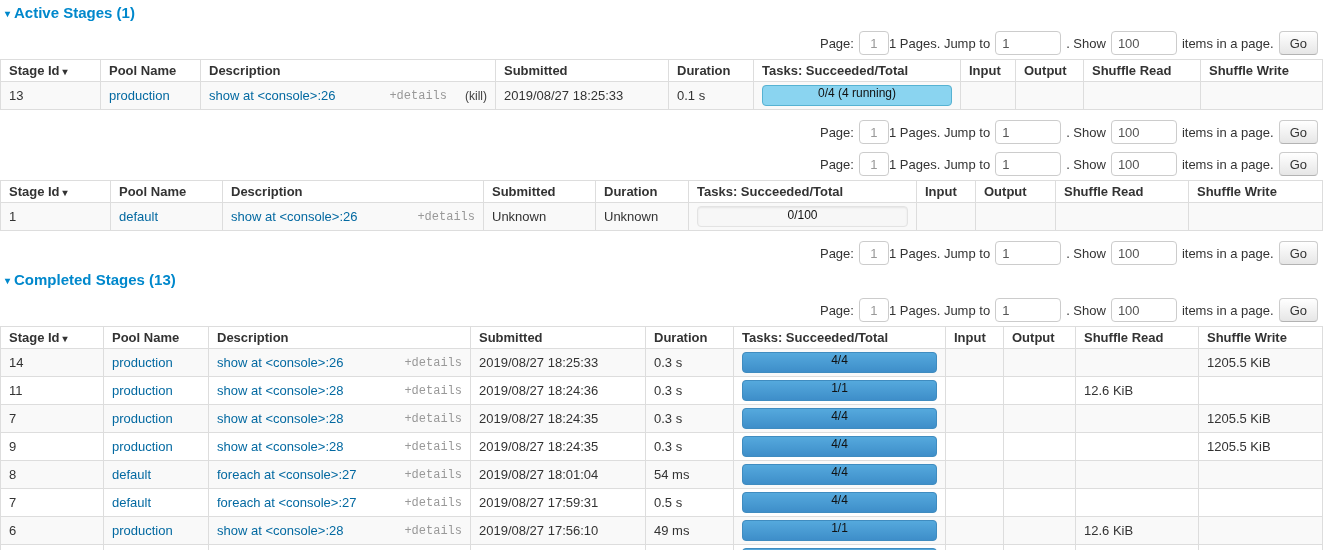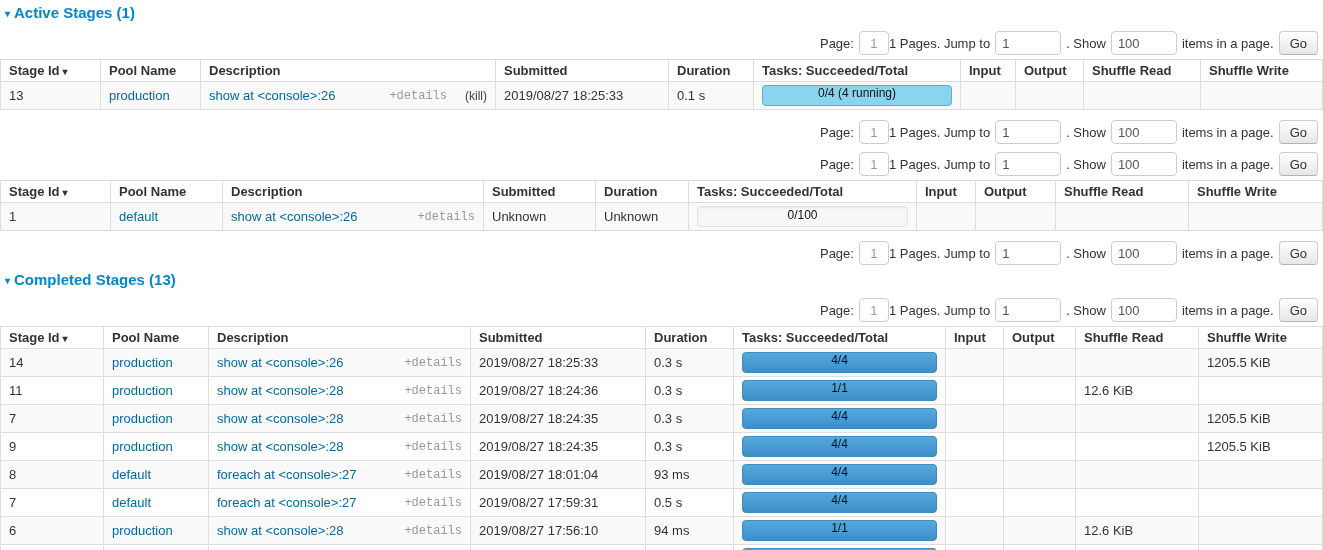--- a/index.html
+++ b/index.html
@@ -380,21 +380,21 @@
         <tr>
           <td>8</td>
           <td><a class="tbl-link">default</a></td>
           <td>
             <div class="desc-inner">
               <a class="tbl-link">foreach at &lt;console&gt;:27</a>
               <span class="details-label">+details</span>
             </div>
           </td>
           <td>2019/08/27 18:01:04</td>
-          <td>93 ms</td>
+          <td>54 ms</td>
           <td>
             <div class="progress">
               <div class="bar done" style="width: 100%;"></div>
               <span class="plabel">4/4</span>
             </div>
           </td>
           <td></td>
           <td></td>
           <td></td>
           <td></td>
@@ -424,21 +424,21 @@
         <tr>
           <td>6</td>
           <td><a class="tbl-link">production</a></td>
           <td>
             <div class="desc-inner">
               <a class="tbl-link">show at &lt;console&gt;:28</a>
               <span class="details-label">+details</span>
             </div>
           </td>
           <td>2019/08/27 17:56:10</td>
-          <td>94 ms</td>
+          <td>49 ms</td>
           <td>
             <div class="progress">
               <div class="bar done" style="width: 100%;"></div>
               <span class="plabel">1/1</span>
             </div>
           </td>
           <td></td>
           <td></td>
           <td>12.6 KiB</td>
           <td></td>

